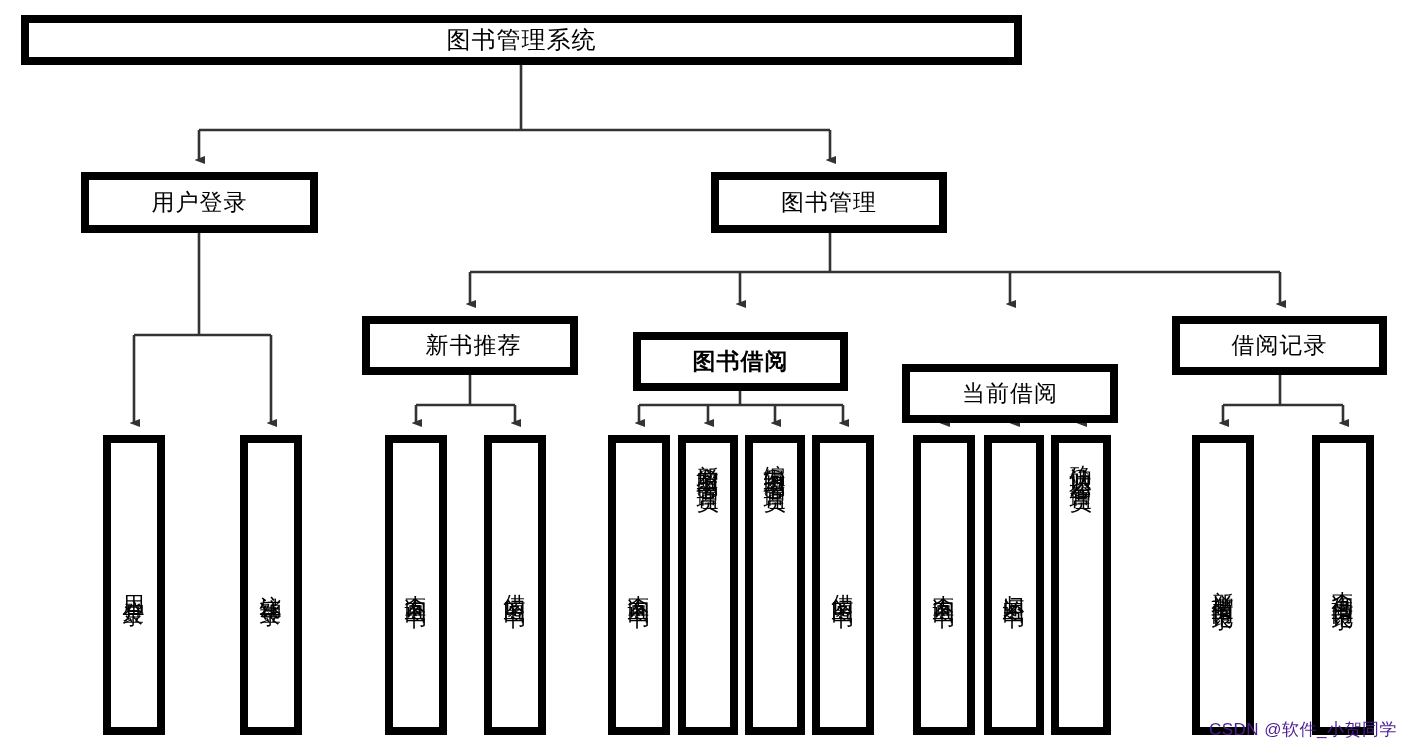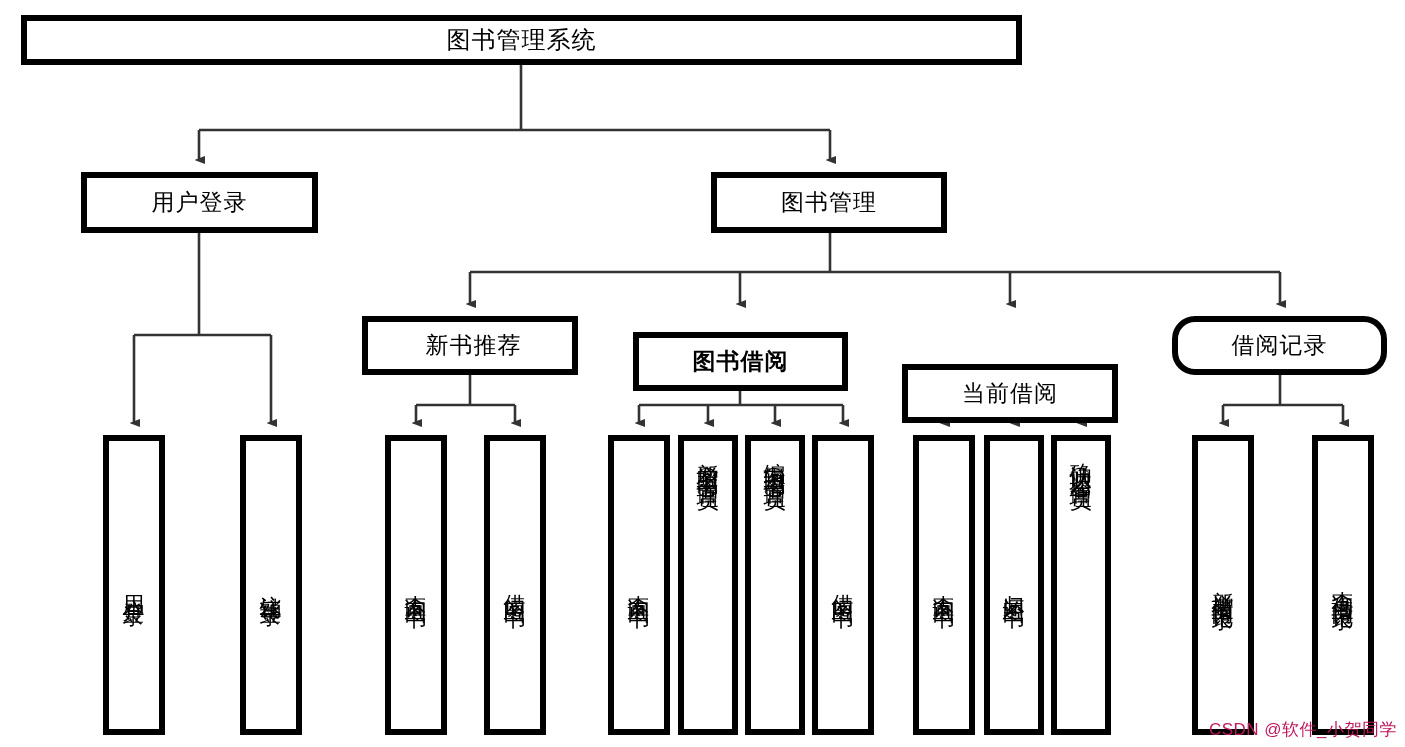--- a/index.html
+++ b/index.html
@@ -22,21 +22,21 @@
     position: absolute;
     left: 0;
     top: 0;
     width: 1405px;
     height: 747px;
   }
   .node {
     position: absolute;
     box-sizing: border-box;
     background: #ffffff;
-    border: 6px solid #000000;
+    border: 8px solid #000000;
     display: flex;
     align-items: center;
     justify-content: center;
     color: #000000;
     z-index: 2;
   }
   .node.horiz {
     font-size: 23px;
     letter-spacing: 1px;
     line-height: 1.2;
@@ -61,21 +61,21 @@
   }
   .node.title {
     font-size: 24px;
     letter-spacing: 1px;
   }
   #watermark {
     position: absolute;
     right: 8px;
     bottom: 6px;
     font-size: 17px;
-    color: #be185d;
+    color: #4c1d95;
     letter-spacing: 0.5px;
     z-index: 5;
     white-space: nowrap;
   }
 </style>
 </head>
 <body>
 
 <div id="diagram-root">
 
@@ -142,21 +142,21 @@
 
   <div class="node horiz" id="node-l3-0" style="left: 362px; top: 316px; width: 216px; height: 59px; padding-left: 7px;">
     <span>新书推荐</span>
   </div>
   <div class="node horiz" id="node-l3-1" style="left: 633px; top: 332px; width: 215px; height: 59px; font-weight: bold;">
     <span>图书借阅</span>
   </div>
   <div class="node horiz" id="node-l3-2" style="left: 902px; top: 316px; width: 216px; height: 59px; margin-top: 48px;">
     <span>当前借阅</span>
   </div>
-  <div class="node horiz" id="node-l3-3" style="left: 1172px; top: 316px; width: 215px; height: 59px; border-radius: 23px;">
+  <div class="node horiz" id="node-l3-3" style="left: 1172px; top: 316px; width: 215px; height: 59px;">
     <span>借阅记录</span>
   </div>
 
   <div class="node vert" id="node-leaf-0" style="left: 103px; top: 435px; width: 62px; height: 300px;">
     <span class="vlabel">用户登录</span>
   </div>
   <div class="node vert" id="node-leaf-1" style="left: 240px; top: 435px; width: 62px; height: 300px;">
     <span class="vlabel">注销登录</span>
   </div>
   <div class="node vert" id="node-leaf-2" style="left: 385px; top: 435px; width: 62px; height: 300px;">

